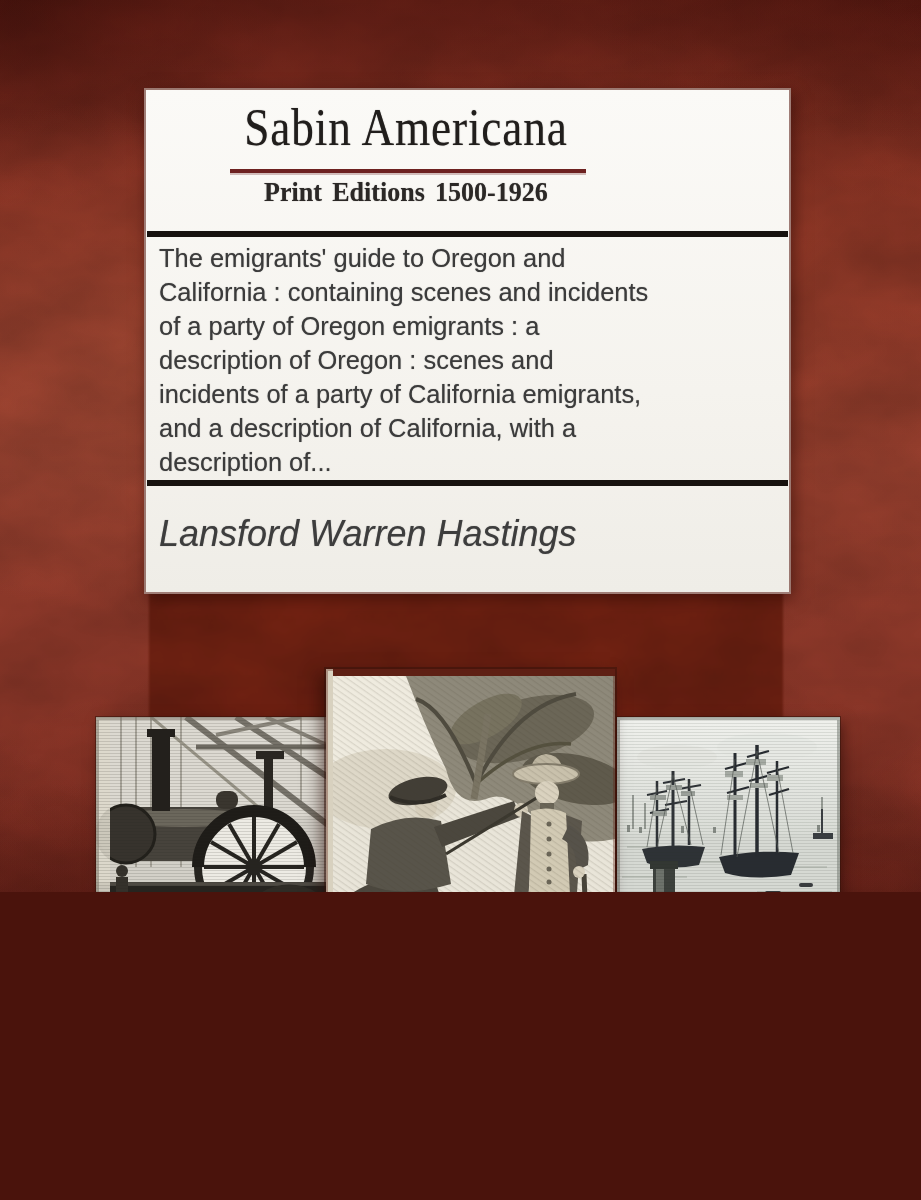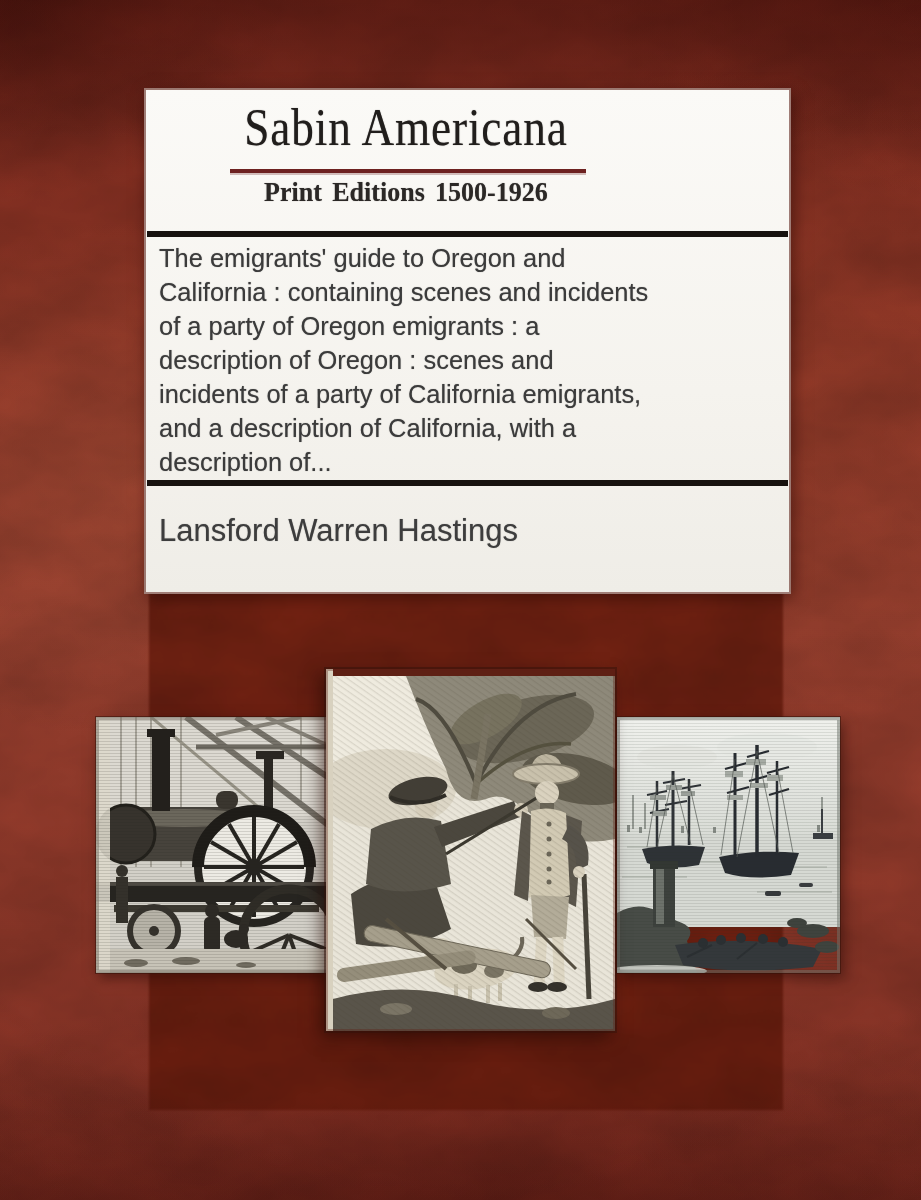--- a/index.html
+++ b/index.html
@@ -1,18 +1,18 @@
 <!DOCTYPE html>
 <html><head>
 <meta charset="utf-8">
 <style>
   * { box-sizing: border-box; }
   html, body { margin: 0; padding: 0; background: #4a130c; }
   .stage {
-    position: relative; width: 921px; height: 1200px; overflow: hidden;
+    position: relative; width: 921px; height: 892px; overflow: hidden;
     font-family: "Liberation Sans", sans-serif;
     background:
       radial-gradient(ellipse 620px 420px at 16% 40%, rgba(198,104,72,0.28), rgba(198,104,72,0) 62%),
       radial-gradient(ellipse 700px 520px at 78% 34%, rgba(170,76,48,0.22), rgba(170,76,48,0) 65%),
       radial-gradient(ellipse 900px 420px at 50% 104%, rgba(70,14,9,0.38), rgba(70,14,9,0) 70%),
       radial-gradient(ellipse 520px 380px at -2% -2%, rgba(48,9,6,0.50), rgba(48,9,6,0) 60%),
       radial-gradient(ellipse 560px 360px at 102% -2%, rgba(64,13,8,0.40), rgba(64,13,8,0) 62%),
       linear-gradient(180deg, #7e2a1e 0%, #923727 26%, #9c4130 52%, #943a2b 78%, #8a3326 100%);
   }
   .band {
@@ -54,21 +54,21 @@
   .rule-top { top: 141px; }
   .rule-bottom { top: 390px; }
   .book-title {
     position: absolute; left: 13px; top: 151px; width: 640px;
     font-size: 26.5px; line-height: 34px; color: #3b3b3b;
     transform: scaleX(0.96); transform-origin: 0 0;
     text-shadow: 0 0 1px rgba(59,59,59,0.55);
   }
   .author {
     position: absolute; left: 13px; top: 423px;
-    font-size: 31px; color: #3d3d3d; text-shadow: 0 0 1px rgba(61,61,61,0.5);
+    font-size: 36px; color: #3d3d3d; text-shadow: 0 0 1px rgba(61,61,61,0.5); font-style: italic;
   }
   .engraving { position: absolute; display: block; }
   .engraving svg { display: block; width: 100%; height: 100%; }
   .eng-train { left: 96px;  top: 717px; width: 235px; height: 256px; z-index: 4;
     box-shadow: 0 0 0 1px rgba(52,18,10,0.55), 3px 5px 12px rgba(40,10,5,0.5); }
   .eng-ships { left: 617px; top: 717px; width: 223px; height: 256px; z-index: 4;
     box-shadow: 0 0 0 1px rgba(52,18,10,0.55), 4px 5px 12px rgba(40,10,5,0.5); }
   .eng-men   { left: 326px; top: 669px; width: 289px; height: 362px; z-index: 5;
     box-shadow: 0 0 0 2px rgba(52,18,10,0.5), -5px 7px 16px rgba(35,8,4,0.6); }
 </style>

